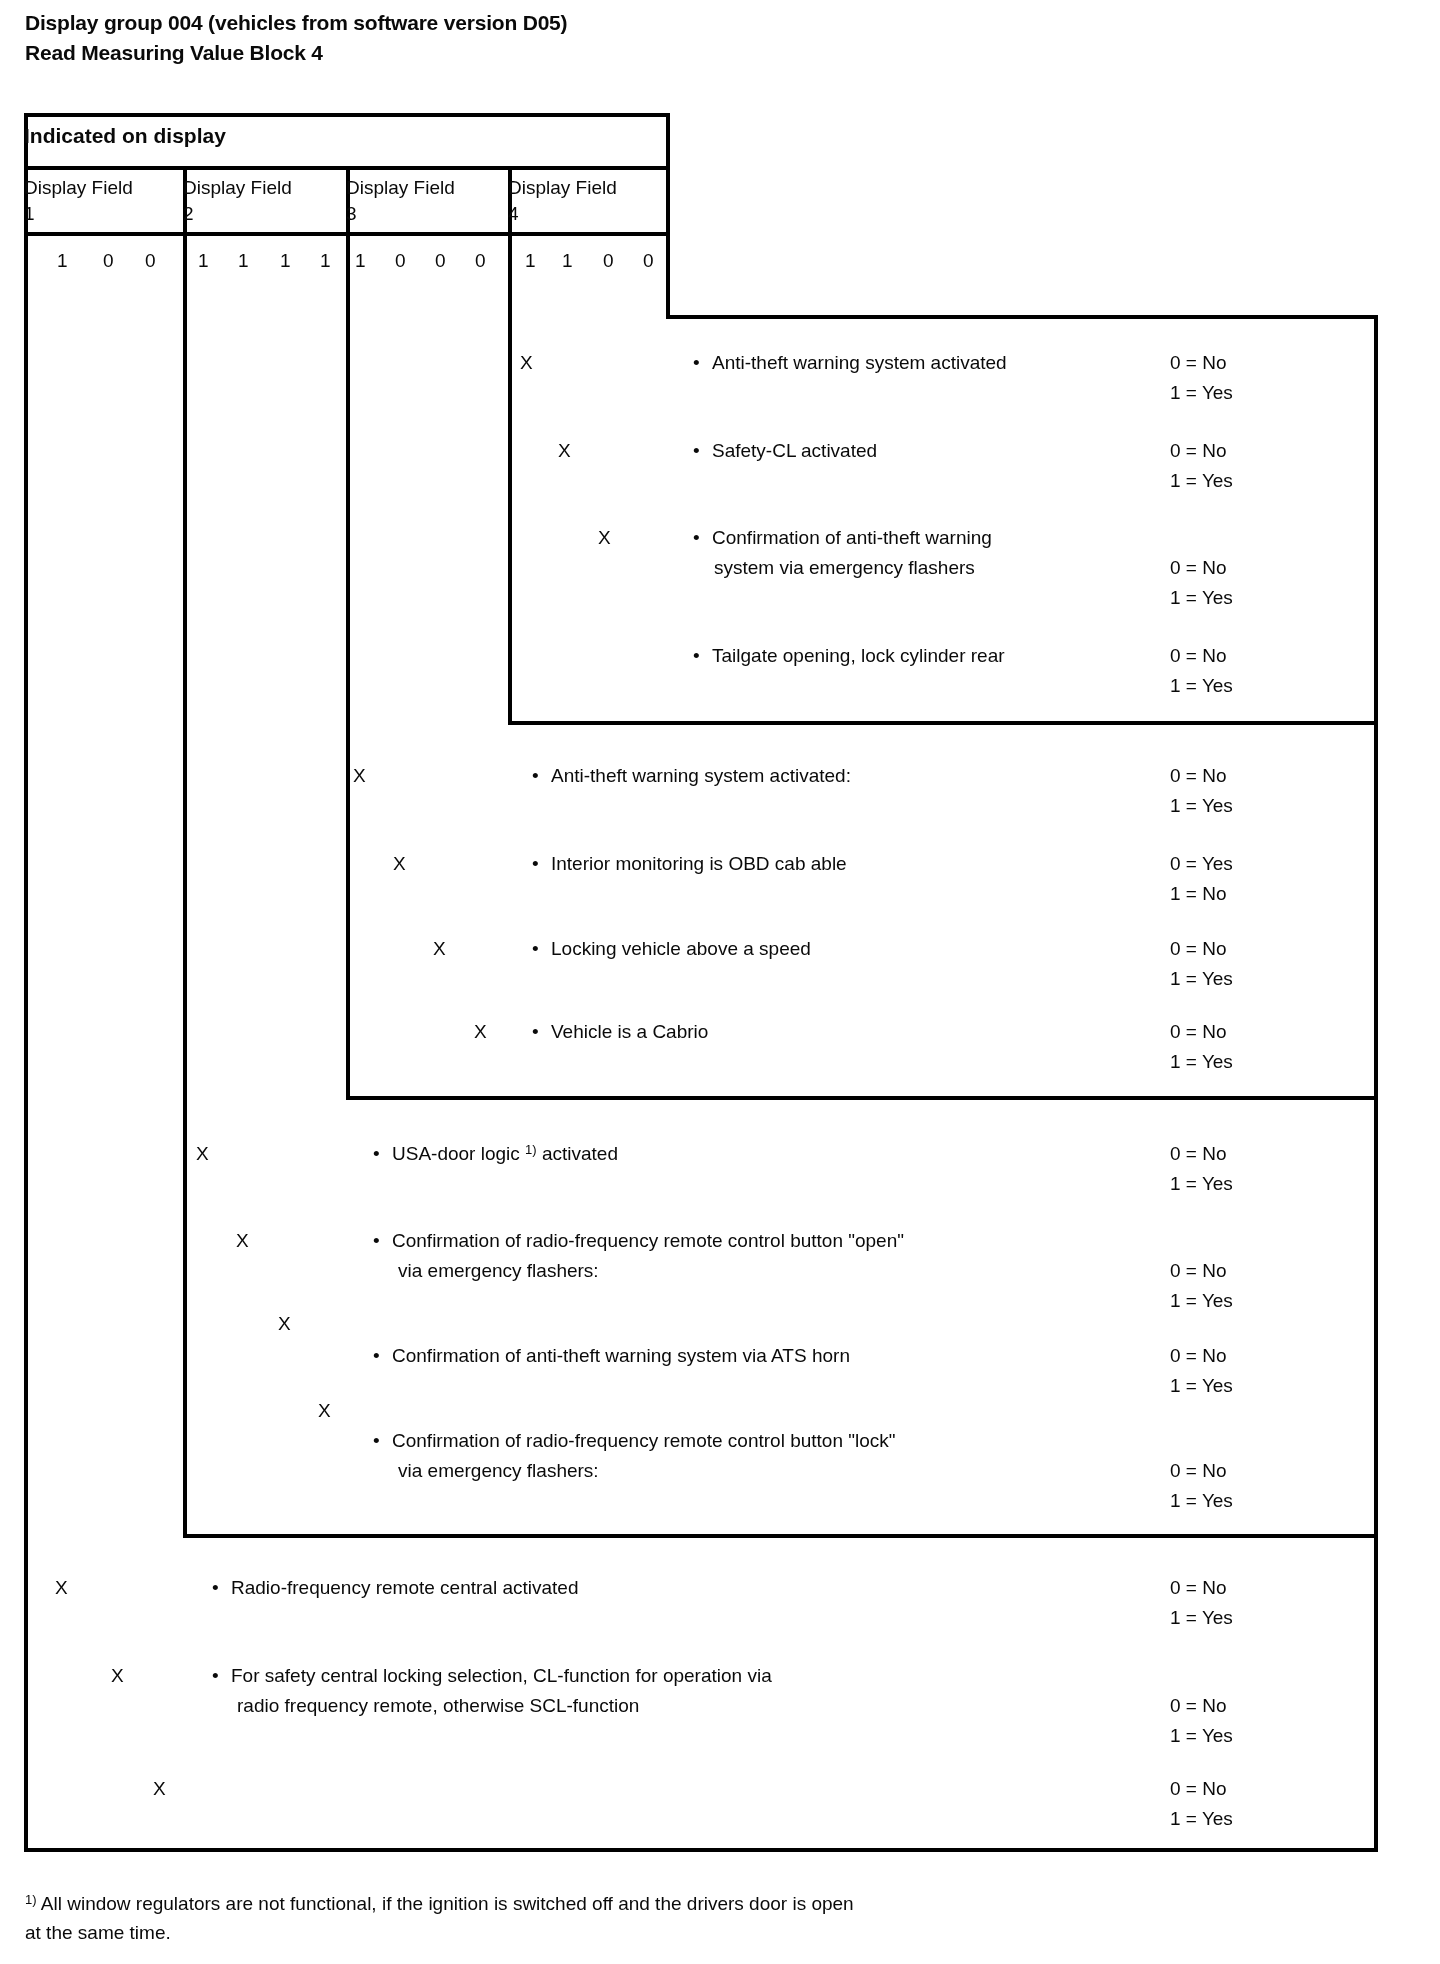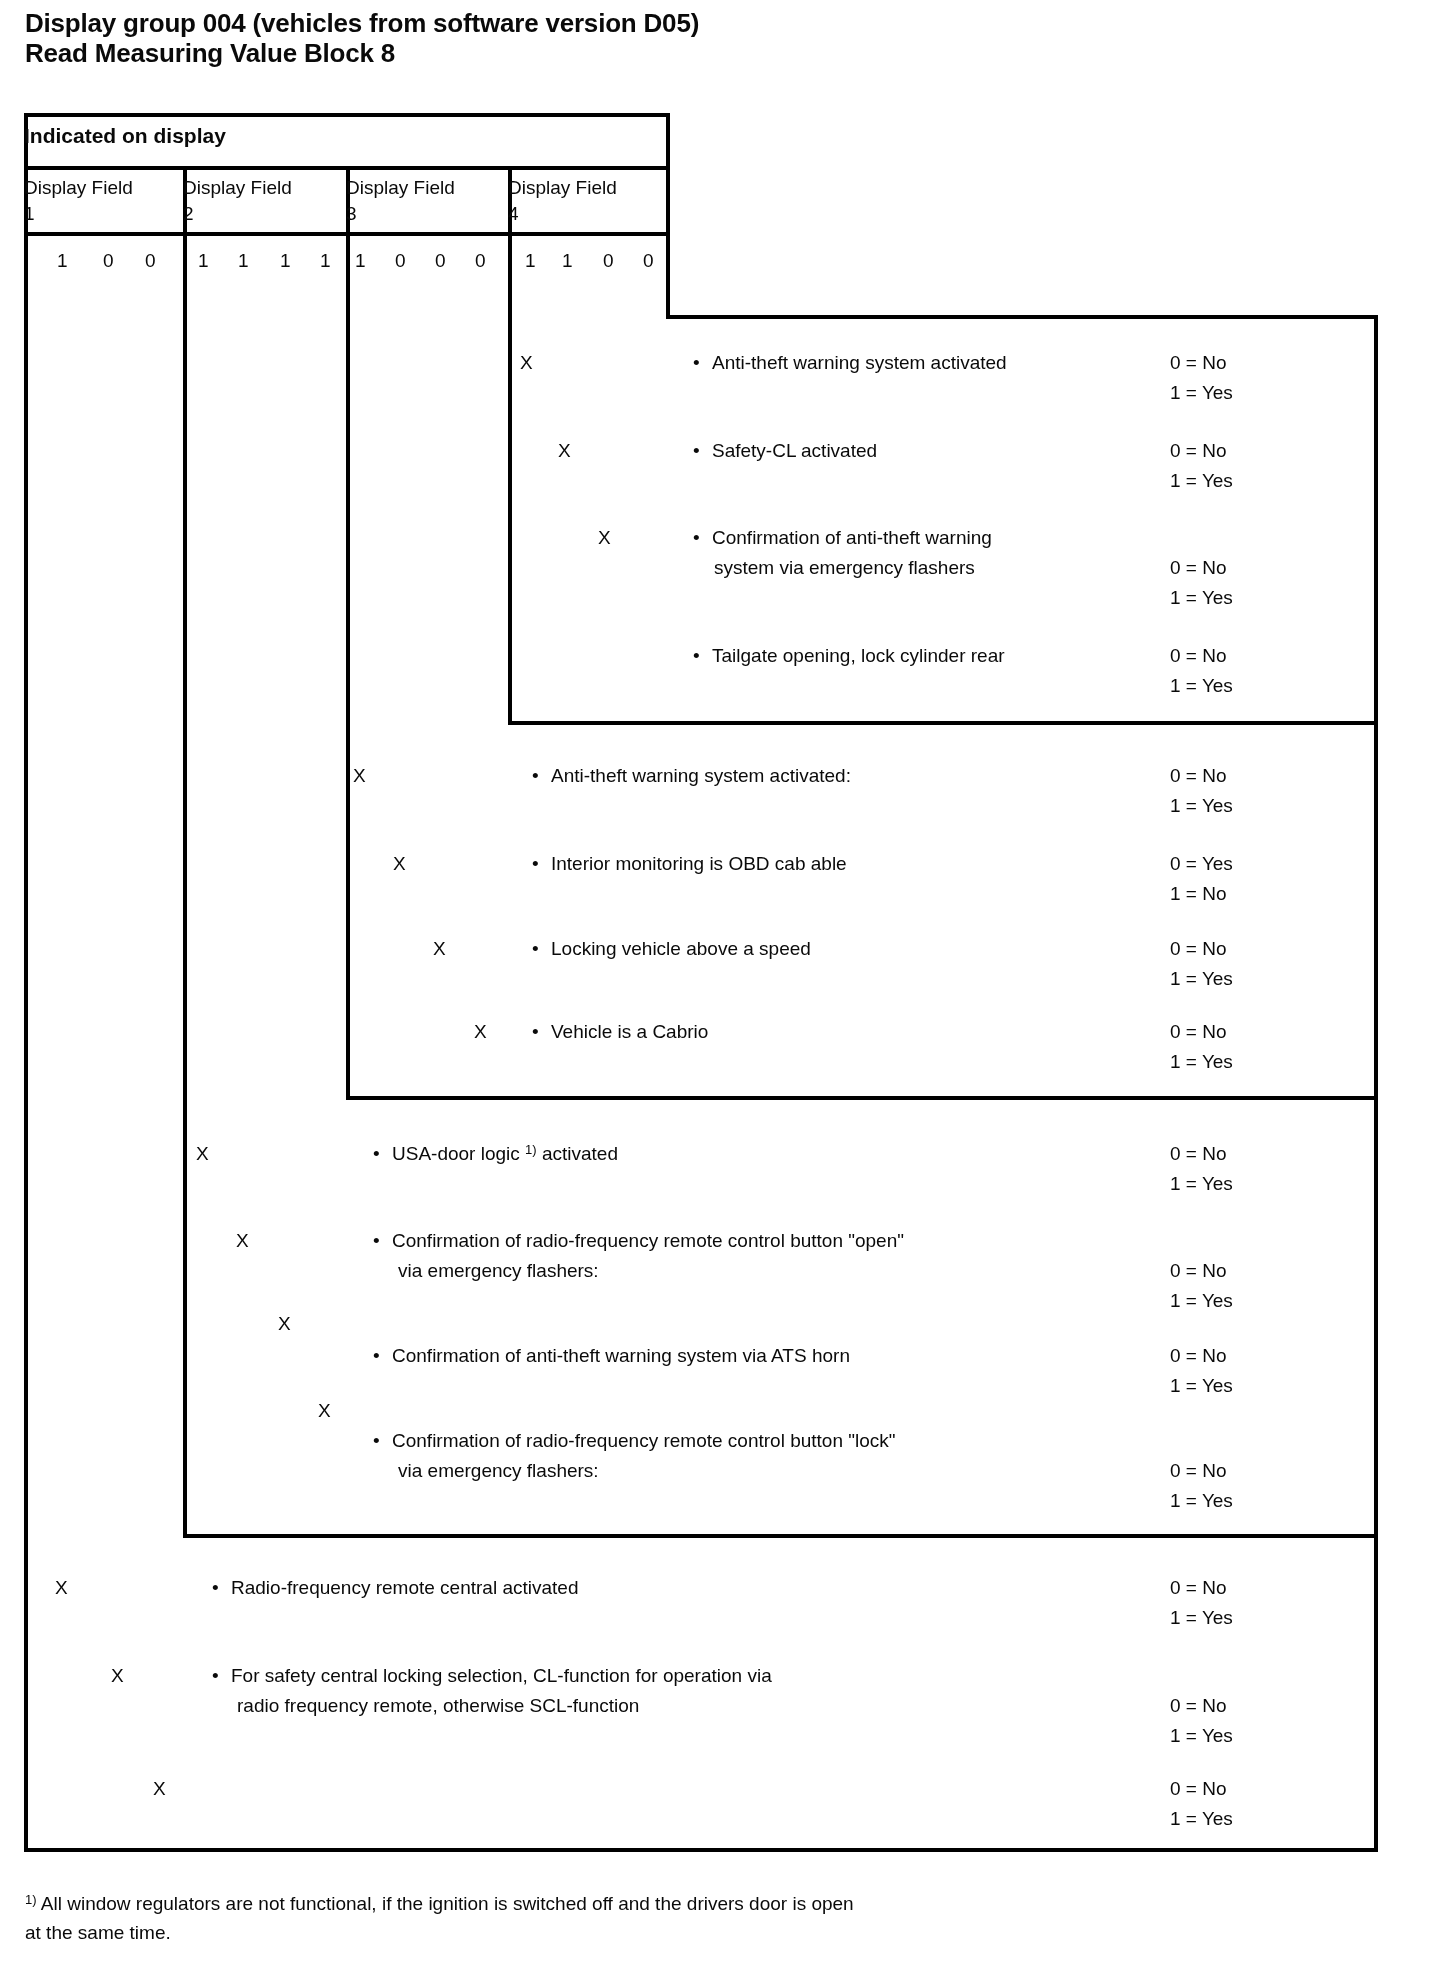--- a/index.html
+++ b/index.html
@@ -1,35 +1,35 @@
 <!DOCTYPE html>
 <html><head>
 <meta charset="utf-8">
 <style>
   html,body{margin:0;padding:0;background:#ffffff;}
   #page{position:relative;width:1440px;height:1964px;background:#ffffff;
         font-family:"Liberation Sans",sans-serif;color:#000;overflow:hidden;}
   .t{position:absolute;font-size:19px;line-height:22px;white-space:nowrap;color:#0a0a0a;}
   .bold{font-weight:bold;}
-  .title{font-size:26px;font-weight:bold;letter-spacing:-0.2px;}
+  .title{font-size:21px;font-weight:bold;letter-spacing:-0.2px;}
   .hl{position:absolute;height:4px;background:#000;}
   .vl{position:absolute;width:4px;background:#000;}
   .center{text-align:left;}
   .li::before{content:"\2022";display:inline-block;width:19px;font-size:19px;}
   .sup{font-size:13px;position:relative;top:-6px;}
   .digit{position:absolute;font-size:19px;color:#0a0a0a;}
   .xmark{position:absolute;font-size:19px;color:#0a0a0a;}
 </style>
 </head>
 <body>
 
 <div id="page">
 
   <div class="t title" style="left:25px;top:12px;">Display group 004 (vehicles from software version D05)</div>
-  <div class="t title" style="left:25px;top:42px;">Read Measuring Value Block 8</div>
+  <div class="t title" style="left:25px;top:42px;">Read Measuring Value Block 4</div>
 
   <div class="hl" style="left:24px;top:113px;width:646px;"></div>
   <div class="hl" style="left:24px;top:166px;width:646px;"></div>
   <div class="hl" style="left:24px;top:232px;width:646px;"></div>
   <div class="vl" style="left:24px;top:113px;height:1739px;"></div>
   <div class="vl" style="left:183px;top:170px;height:1368px;"></div>
   <div class="vl" style="left:346px;top:170px;height:930px;"></div>
   <div class="vl" style="left:508px;top:170px;height:555px;"></div>
   <div class="vl" style="left:666px;top:113px;height:206px;"></div>
   <div class="vl" style="left:1374px;top:315px;height:1537px;"></div>

